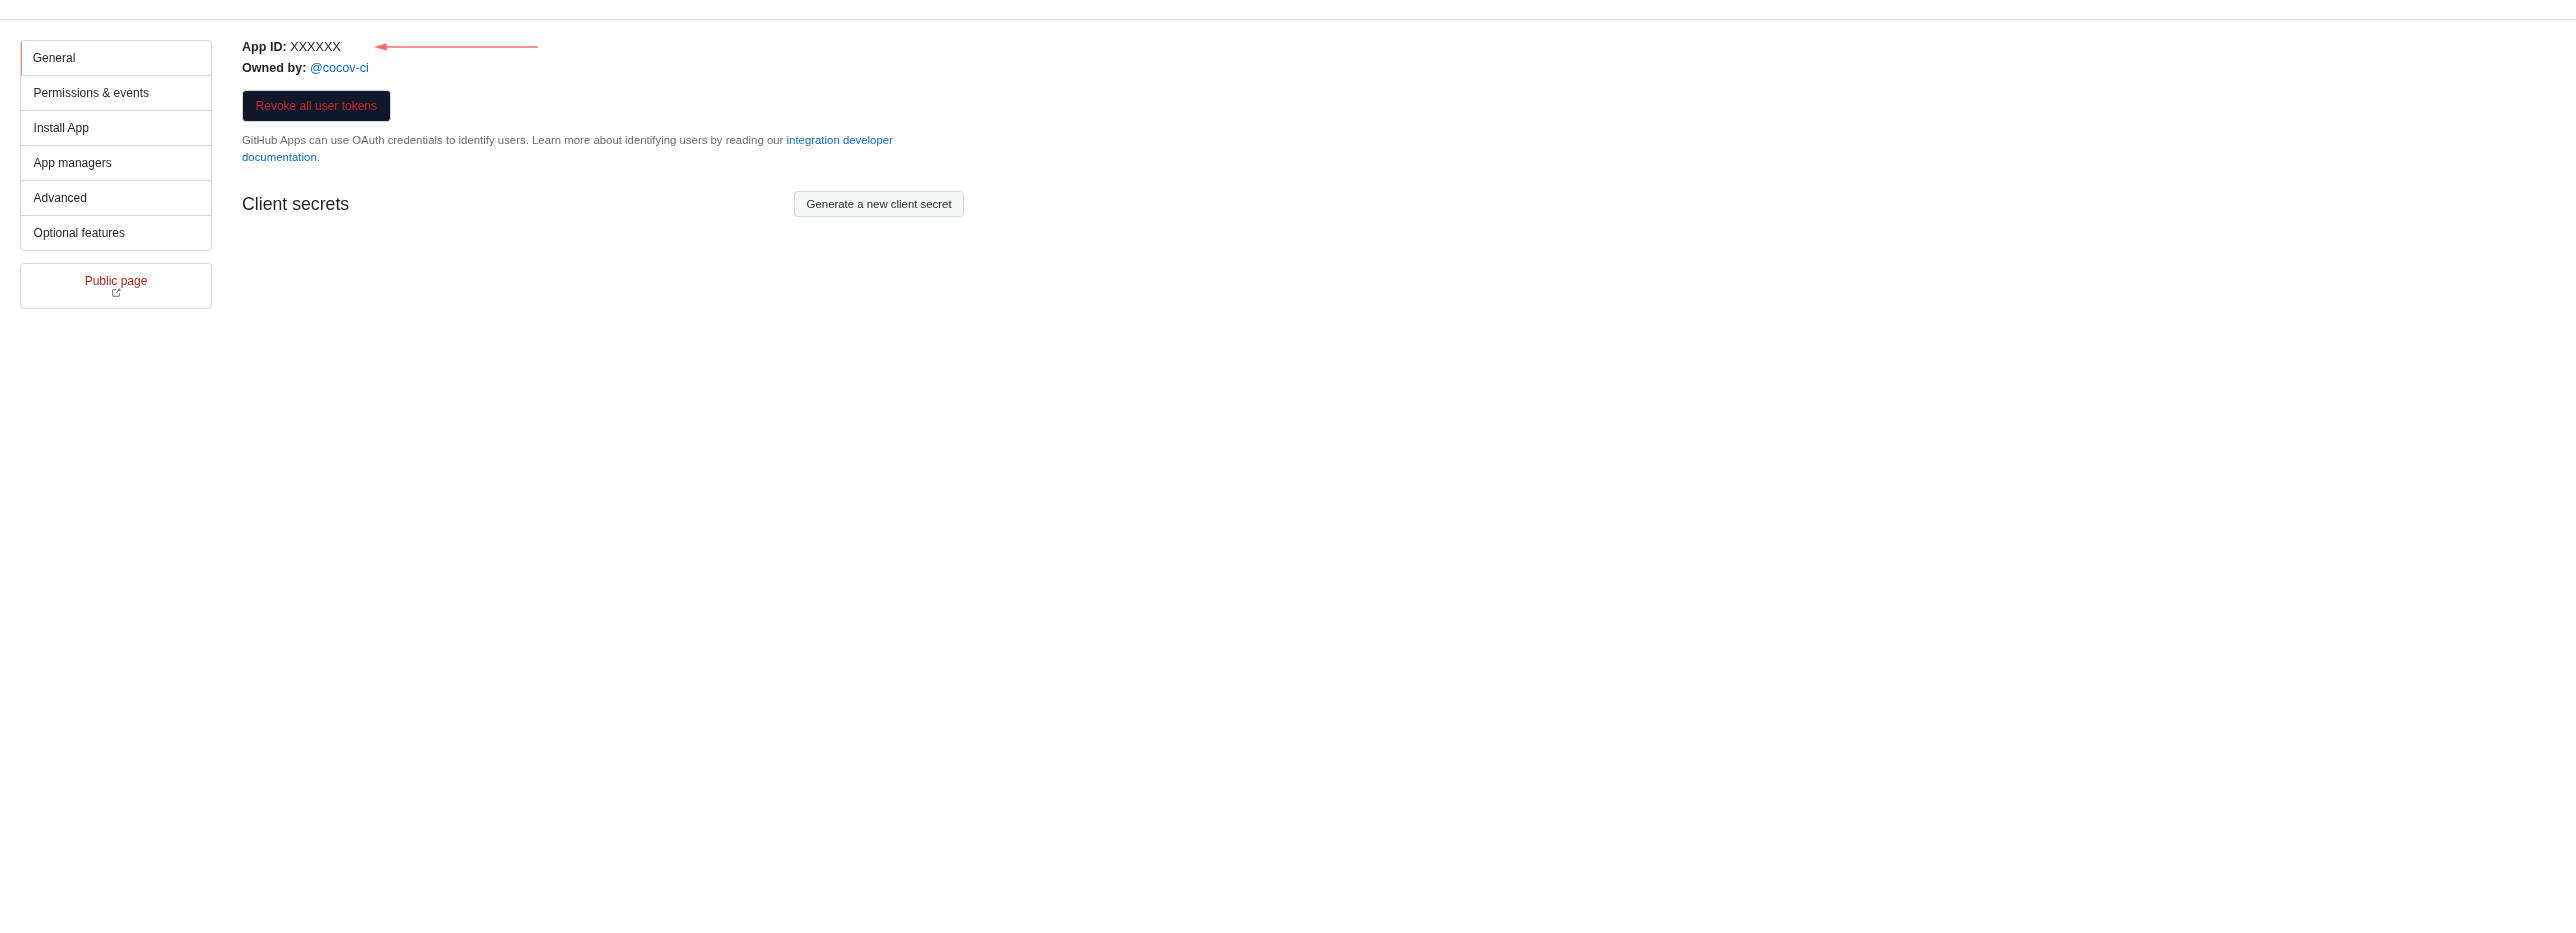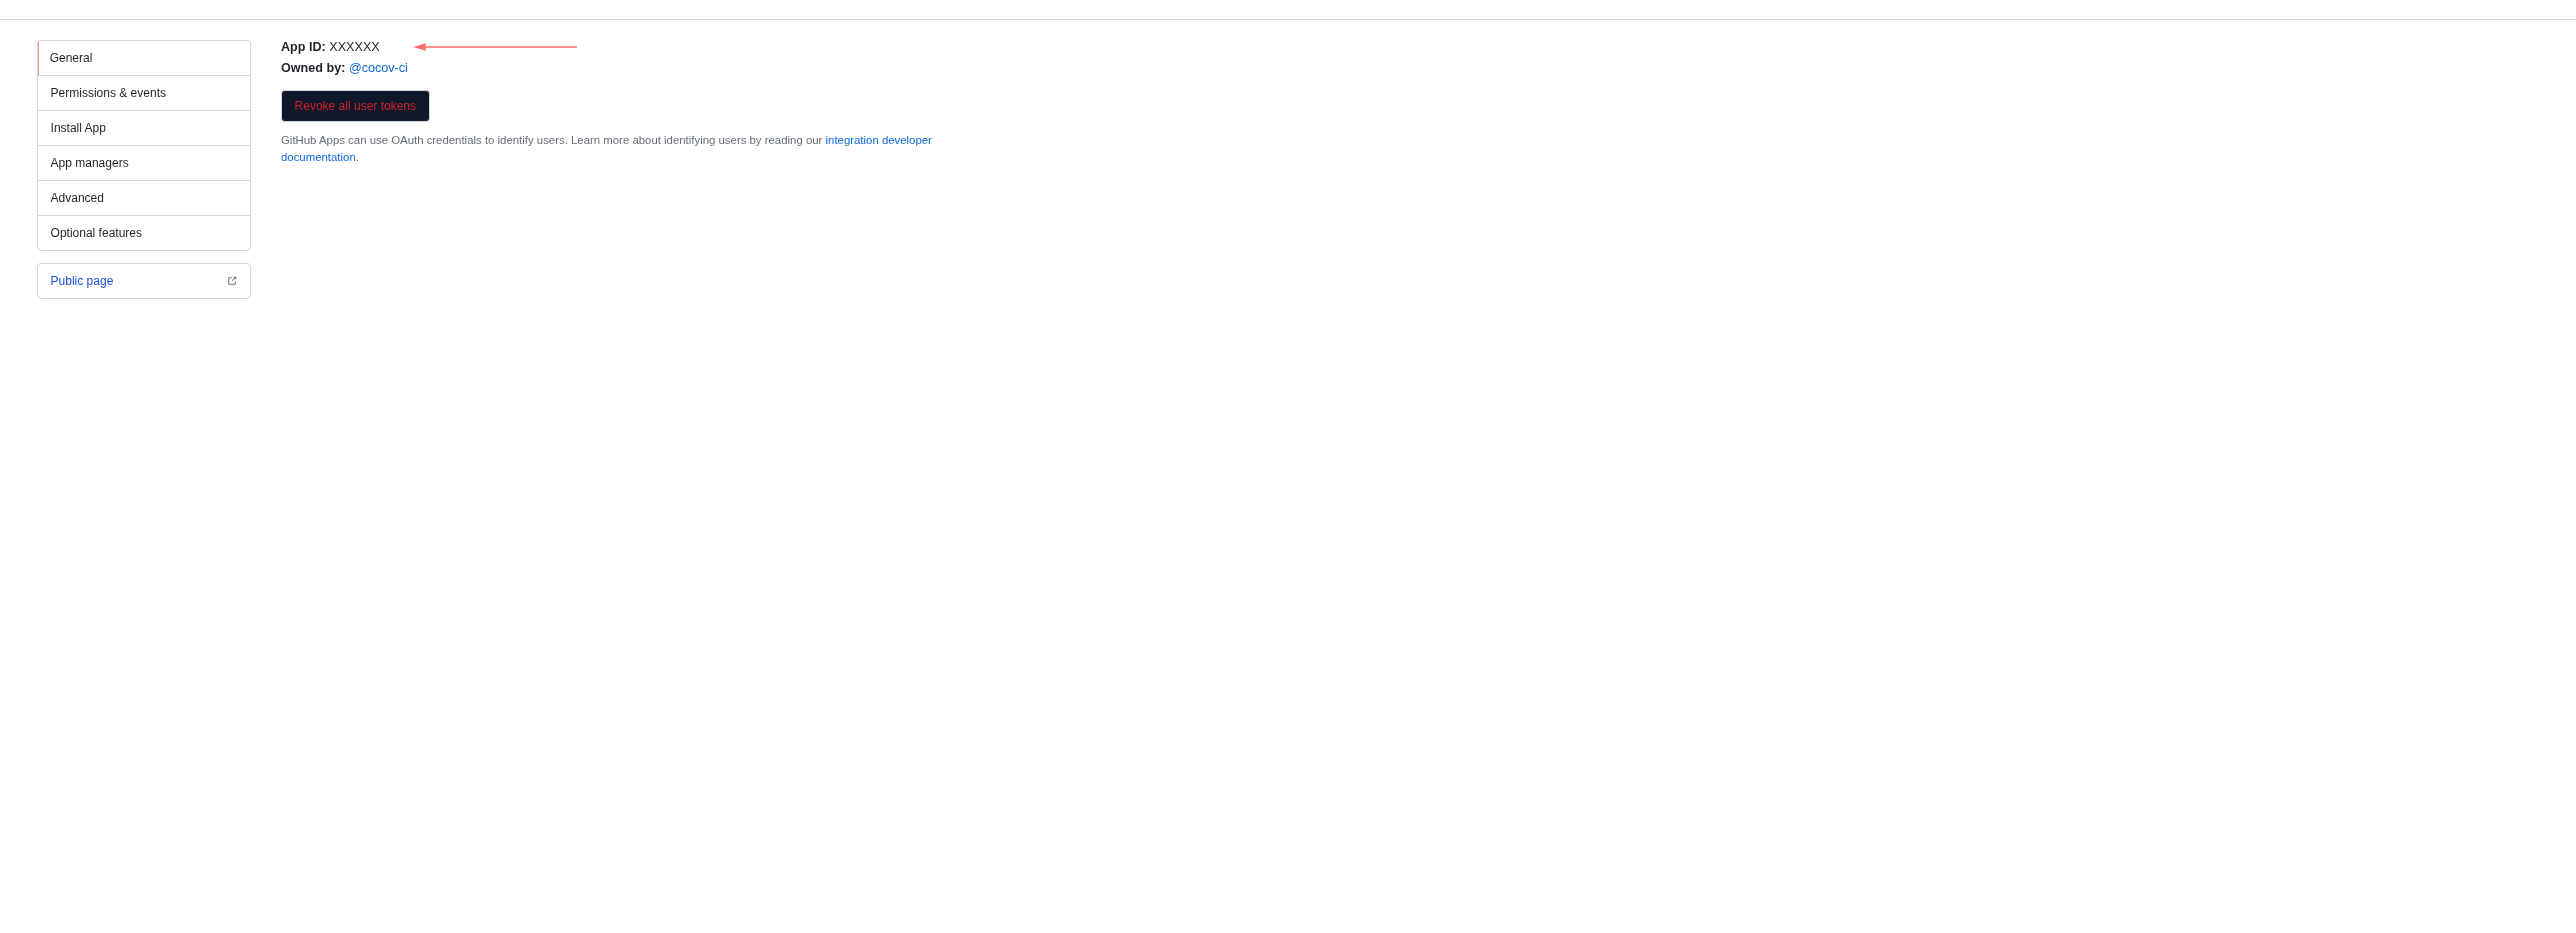--- a/index.html
+++ b/index.html
@@ -19,23 +19,22 @@
       background: #d0d7de;
       margin-top: 19px;
     }
     .container {
       display: flex;
       padding: 20px;
       gap: 30px;
       max-width: 984px;
     }
     .sidebar {
-      width: 214px;
+      width: 192px;
       flex-shrink: 0;
-      margin-left: 17px;
     }
     .nav-list {
       border: 0.6px solid #d0d7de;
       border-radius: 3.8px;
       overflow: hidden;
       background: #ffffff;
     }
     .nav-item {
       display: block;
       padding: 10px 12.6px;
@@ -58,23 +57,24 @@
       border: 0.6px solid #d0d7de;
       border-radius: 3.8px;
       overflow: hidden;
     }
     .public-page-item {
       display: flex;
       align-items: center;
       justify-content: space-between;
       padding: 10px 12.6px;
       font-size: 12px;
-      color: #1d4ed8;
-      cursor: pointer;
-      text-decoration: none;
+      color: #b91c1c;
+      cursor: pointer;
+      text-decoration: none;
+      flex-direction: column;
     }
     .external-link-icon {
       width: 10px;
       height: 10px;
       fill: #656d76;
     }
     .main {
       flex: 1;
       min-width: 0;
     }
@@ -198,15 +198,19 @@
       <a class="info-link">@cocov-ci</a>
     </div>
 
 
     <button class="btn-danger">Revoke all user tokens</button>
 
     <p class="help-text">
       <span>GitHub Apps can use OAuth credentials to identify users. Learn more about identifying users by reading our </span><a>integration developer documentation</a><span>.</span>
     </p>
 
+    <div class="section-header-row">
+      <h2 class="section-title">Client secrets</h2>
+      <button class="btn-secondary">Generate a new client secret</button>
+    </div>
   </main>
 </div>
 
 
 </body></html>

